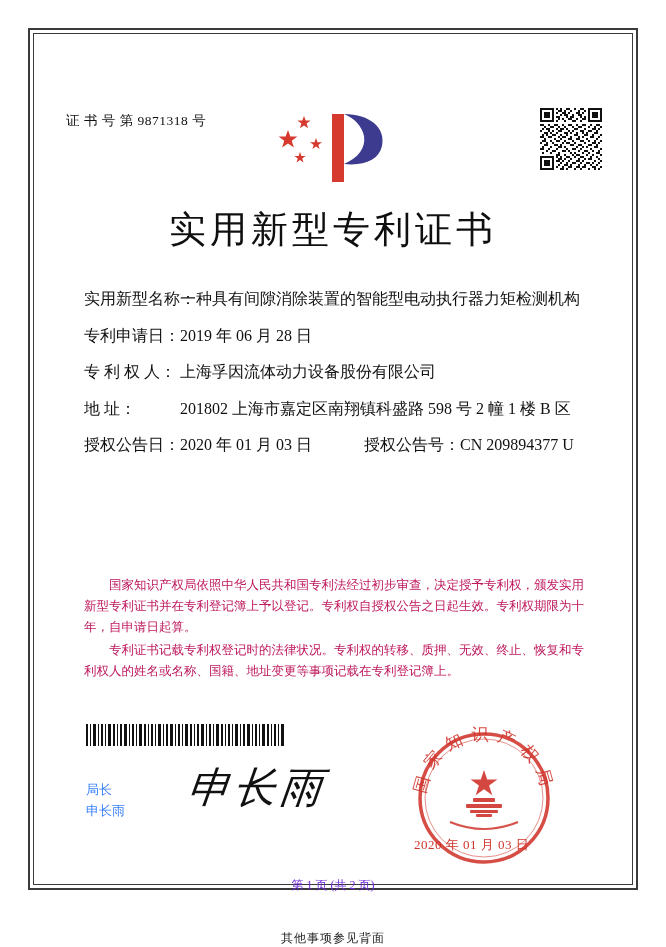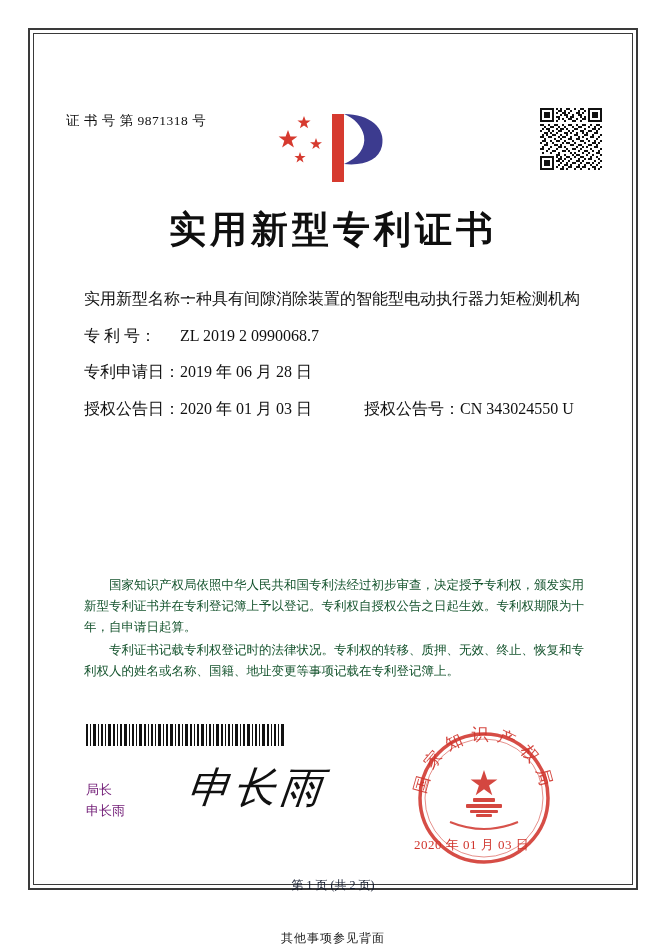--- a/index.html
+++ b/index.html
@@ -56,21 +56,21 @@
     right: 64px; top: 108px;
     width: 62px; height: 62px;
   }
   
   .title {
     position: absolute;
     left: 0; top: 205px;
     width: 666px;
     text-align: center;
     font-size: 37px;
-    font-weight: bold;
+    font-weight: normal;
     letter-spacing: 4px;
     color: #0f0f0f;
     font-family: "DejaVu Serif", "Liberation Serif", serif;
   }
   
   .fields {
     position: absolute;
     left: 84px; top: 290px;
     width: 520px;
   }
@@ -95,37 +95,37 @@
     display: inline-block;
     margin-left: 48px;
   }
   
   .paras {
     position: absolute;
     left: 84px; top: 575px;
     width: 500px;
     font-size: 12.5px;
     line-height: 21px;
-    color: #14532d;
+    color: #be185d;
     text-align: justify;
   }
   .para { text-indent: 25px; margin-bottom: 2px; }
   
   .barcode {
     position: absolute;
     left: 86px; top: 724px;
     width: 200px; height: 22px;
   }
   
   .sig-labels {
     position: absolute;
     left: 86px; top: 779px;
     font-size: 13px;
     line-height: 21px;
-    color: #701a75;
+    color: #3b82f6;
   }
   .sig-script {
     position: absolute;
     left: 188px; top: 760px;
     font-size: 42px;
     font-family: "DejaVu Serif", serif;
     font-style: italic;
     color: #111;
     letter-spacing: 4px;
     transform: skewX(-6deg);
@@ -143,21 +143,21 @@
     color: #d0342c;
     letter-spacing: 0.5px;
   }
   
   .page-no {
     position: absolute;
     left: 0; top: 877px;
     width: 666px;
     text-align: center;
     font-size: 12px;
-    color: #0f172a;
+    color: #6d28d9;
   }
   .footnote {
     position: absolute;
     left: 0; top: 930px;
     width: 666px;
     text-align: center;
     font-size: 12px;
     color: #222;
     letter-spacing: 1px;
   }
@@ -425,29 +425,32 @@
     </svg>
   </div>
 
   <div class="title">实用新型专利证书</div>
 
   <div class="fields">
     <div class="field-row">
       <span class="field-label lbl-w1">实用新型名称：</span><span class="field-value">一种具有间隙消除装置的智能型电动执行器力矩检测机构</span>
     </div>
     <div class="field-row">
-      <span class="field-label lbl-w1">专  利  号：</span><span class="field-value">ZL 2019 2 0990068.7</span>
+      <span class="field-label lbl-w1">专利申请日：</span><span class="field-value">2019 年 06 月 28 日</span>
     </div>
     <div class="field-row">
-      <span class="field-label lbl-w1">专利申请日：</span><span class="field-value">2019 年 06 月 28 日</span>
+      <span class="field-label lbl-w1">专 利 权 人：</span><span class="field-value">上海孚因流体动力设备股份有限公司</span>
+    </div>
+    <div class="field-row">
+      <span class="field-label lbl-w1">地      址：</span><span class="field-value">201802 上海市嘉定区南翔镇科盛路 598 号 2 幢 1 楼 B 区</span>
     </div>
     <div class="field-row">
       <span class="field-label lbl-w2">授权公告日：</span><span class="field-value">2020 年 01 月 03 日</span>
       <span class="row-inline-2">
-        <span class="field-label">授权公告号：</span><span class="field-value">CN 343024550 U</span>
+        <span class="field-label">授权公告号：</span><span class="field-value">CN 209894377 U</span>
       </span>
     </div>
   </div>
 
   <div class="paras">
     <div class="para">国家知识产权局依照中华人民共和国专利法经过初步审查，决定授予专利权，颁发实用新型专利证书并在专利登记簿上予以登记。专利权自授权公告之日起生效。专利权期限为十年，自申请日起算。</div>
     <div class="para">专利证书记载专利权登记时的法律状况。专利权的转移、质押、无效、终止、恢复和专利权人的姓名或名称、国籍、地址变更等事项记载在专利登记簿上。</div>
   </div>
 
   <div class="barcode">

